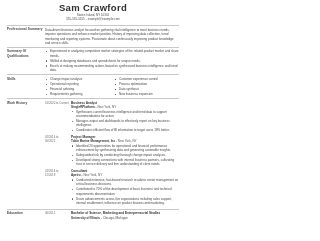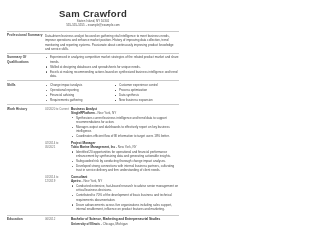--- a/index.html
+++ b/index.html
@@ -12,21 +12,21 @@
     height: 241px;
     overflow: hidden;
     font-family: "Liberation Sans", sans-serif;
     color: #3a3a3a;
   }
 
   .page {
     width: 186px;
     height: 241px;
     box-sizing: border-box;
-    padding: 8px 7px 0 7px;
+    padding: 2px 7px 0 7px;
     background: #fff;
     position: relative;
   }
 
   
   .header {
     text-align: center;
     padding-bottom: 2px;
   }
   .name {

